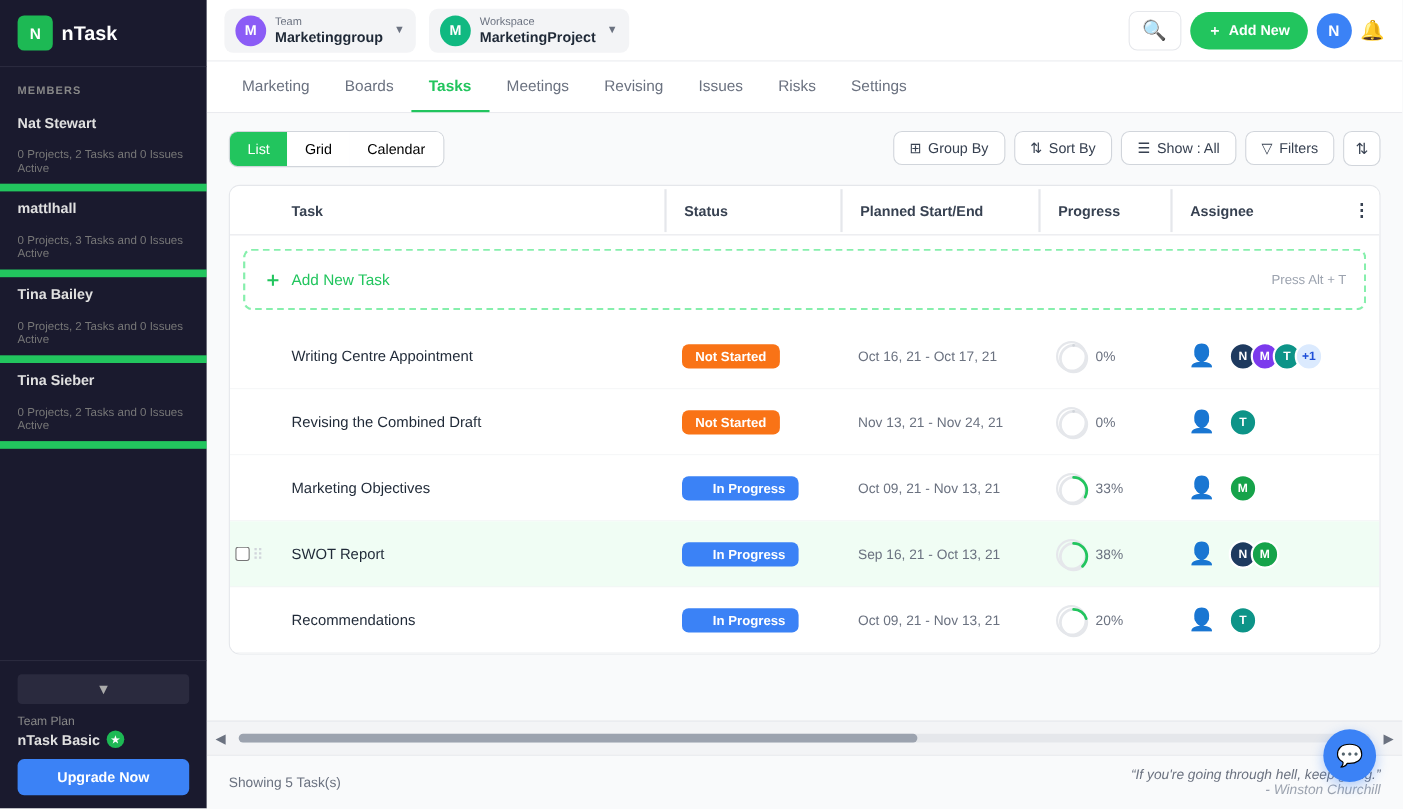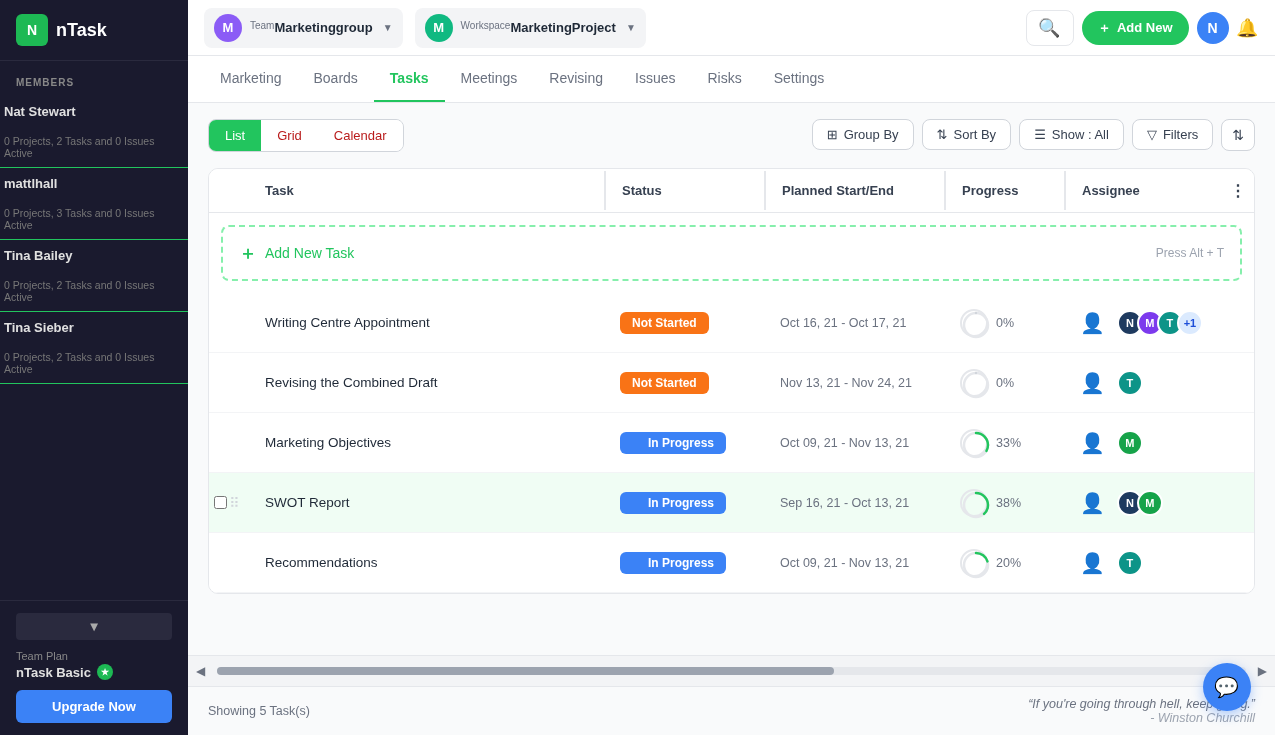--- a/index.html
+++ b/index.html
@@ -33,23 +33,23 @@
     .logo-text { color: white; font-size: 18px; font-weight: 700; }
     .sidebar-section-label {
       font-size: 10px;
       color: #888;
       text-transform: uppercase;
       letter-spacing: 1px;
       padding: 16px 16px 8px;
       font-weight: 600;
     }
     .sidebar-member {
-      padding: 8px 4px;
+      padding: 8px 16px;
       cursor: pointer;
-      border-bottom: 1px solid #22c55e;
+      border-bottom: 7px solid #22c55e;
     }
     .member-name { color: #e0e0e0; font-size: 13px; font-weight: 600; margin-bottom: 2px; }
     .member-info { color: #777; font-size: 10.5px; margin-top: 16px; }
     .member-active { color: #777; font-size: 10.5px; }
     .sidebar-footer {
       margin-top: auto;
       padding: 12px 16px;
       border-top: 1px solid #2a2a3e;
     }
     .chevron-btn {
@@ -90,21 +90,21 @@
       background: #f3f4f6; border-radius: 8px; padding: 6px 10px;
       cursor: pointer; font-size: 13px;
     }
     .ws-avatar {
       width: 28px; height: 28px; border-radius: 50%;
       display: flex; align-items: center; justify-content: center;
       font-weight: 700; font-size: 13px; color: white;
     }
     .ws-avatar.purple { background: #8b5cf6; }
     .ws-avatar.green { background: #10b981; }
-    .ws-label { display: flex; flex-direction: row; }
+    .ws-label { display: flex; flex-direction: column; }
     .ws-type { font-size: 10px; color: #6b7280; }
     .ws-name { font-size: 13px; font-weight: 600; color: #1f2937; }
     .chevron-down { color: #6b7280; font-size: 10px; margin-left: 2px; }
     .topbar-spacer { flex: 1; }
     .search-btn {
       background: none; border: 1px solid #e5e7eb; border-radius: 8px;
       padding: 6px 12px; cursor: pointer; color: #6b7280; font-size: 18px;
       display: flex; align-items: center;
     }
     .add-new-btn {
@@ -152,21 +152,21 @@
       display: flex;
       align-items: flex-start;
       margin-bottom: 16px;
       gap: 8px;
     }
     .view-toggle {
       display: flex; border: 1px solid #d1d5db; border-radius: 8px; overflow: hidden;
     }
     .view-btn {
       padding: 8px 16px; background: white; border: none; cursor: pointer;
-      font-size: 13px; color: #b91c1c; font-weight: 500;
+      font-size: 13px; color: #000000; font-weight: 500;
     }
     .view-btn.active { background: #22c55e; color: white; }
     .toolbar-spacer { flex: 1; }
     .toolbar-btn {
       display: flex; align-items: center; gap: 6px;
       padding: 7px 14px; border: 1px solid #d1d5db; border-radius: 8px;
       background: white; font-size: 13px; color: #374151; cursor: pointer; font-weight: 500;
     }
     .sort-icon-btn {
       padding: 7px 10px; border: 1px solid #d1d5db; border-radius: 8px;

